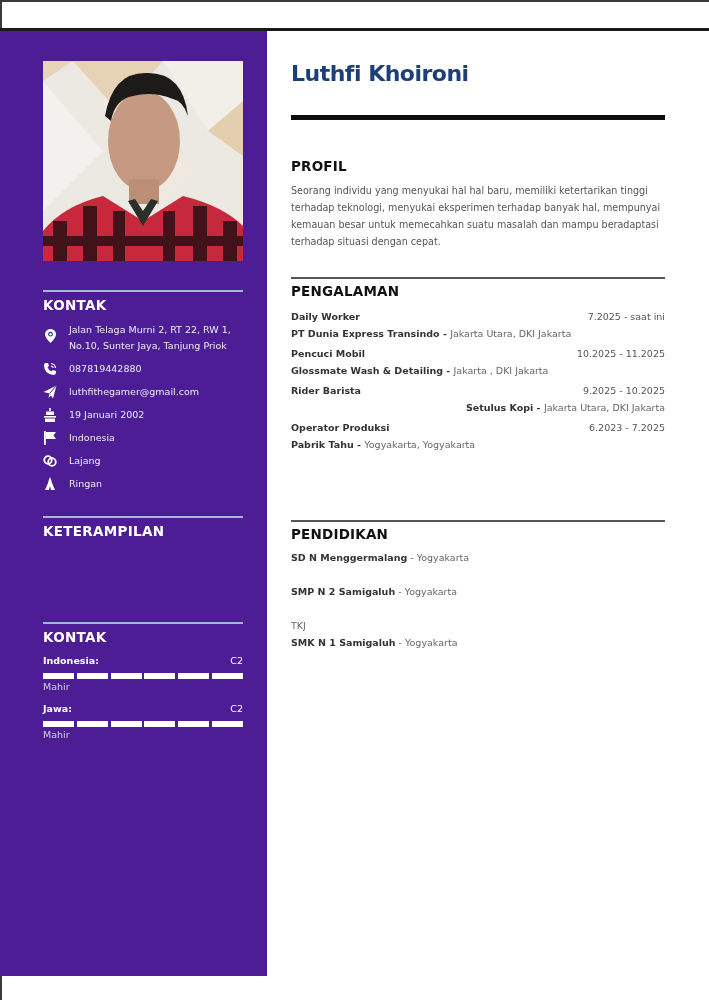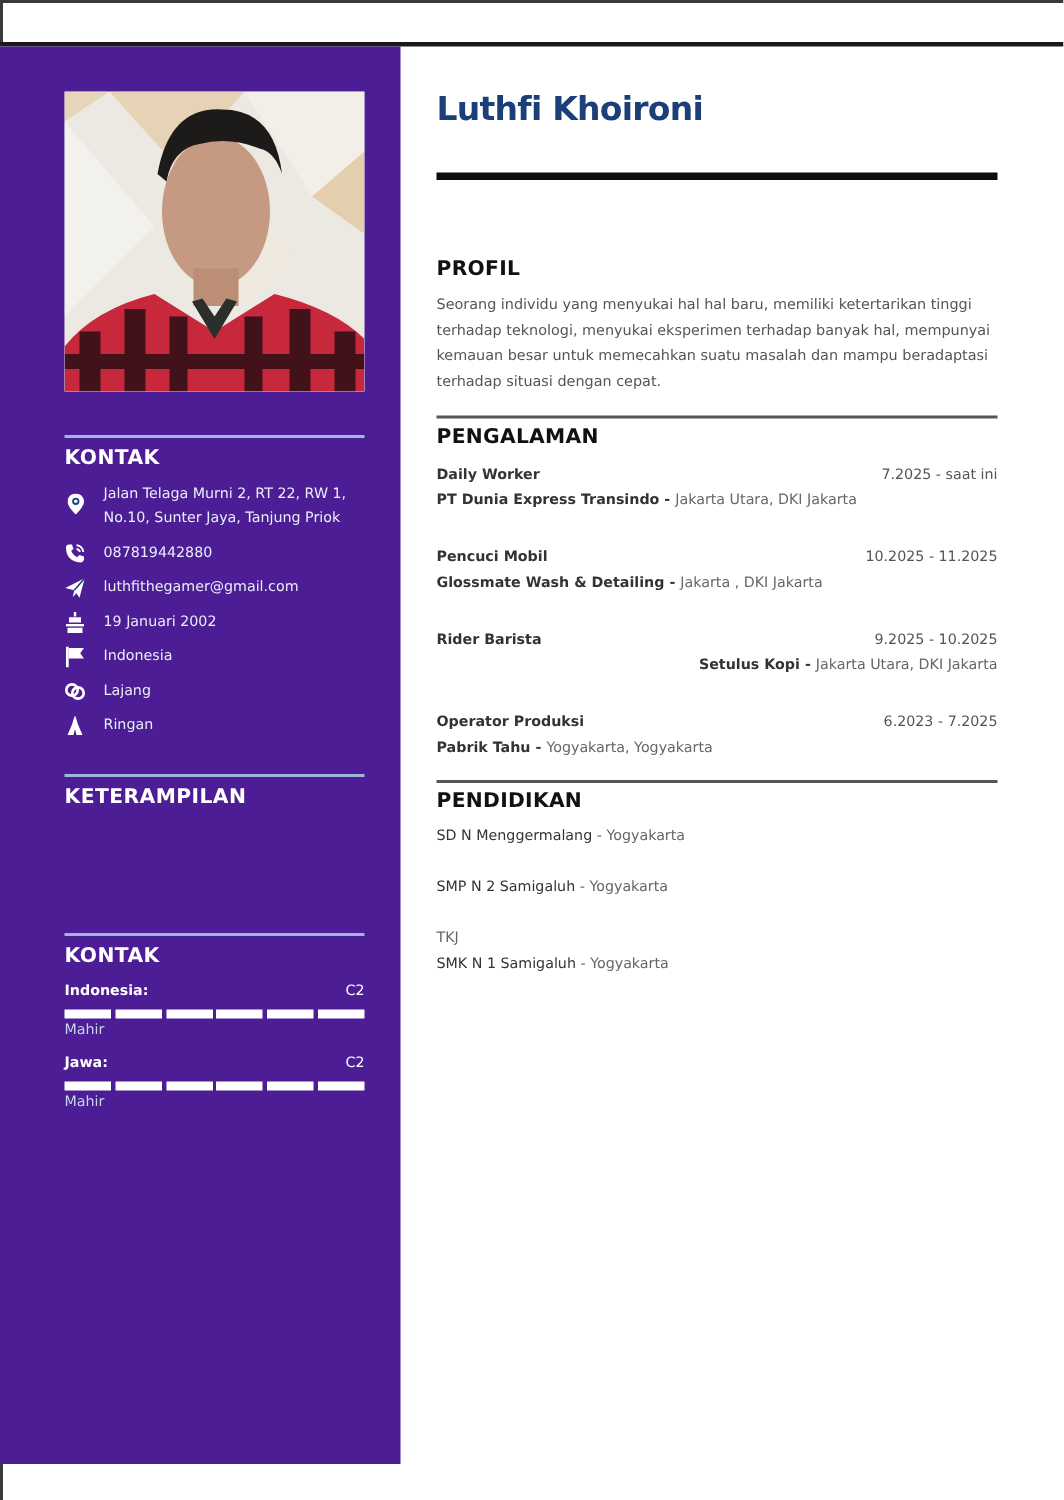--- a/index.html
+++ b/index.html
@@ -48,37 +48,37 @@
   .main { position: absolute; left: 291px; top: 31px; width: 374px; }
   .name {
     position: absolute; left: 0; top: 30px; font-family: "DejaVu Sans", sans-serif;
     font-weight: bold; font-size: 22px; color: #1c3f78; letter-spacing: -0.5px; white-space: nowrap;
   }
   .name-rule { position: absolute; left: 0; top: 84px; width: 374px; height: 5px; background: #0d0d0d; }
 
   .sec-title { font-family: "DejaVu Sans", sans-serif; font-weight: bold; font-size: 13.5px; color: #111; letter-spacing: 0.2px; }
   .sec-rule { width: 374px; height: 1.5px; background: #555; }
 
-  .profil { position: absolute; left: 0; top: 140px; width: 374px; }
+  .profil { position: absolute; left: 0; top: 127px; width: 374px; }
   .profil p { margin-top: 8px; font-size: 9.6px; line-height: 17px; color: #555; }
 
   .exp { position: absolute; left: 0; top: 246px; width: 374px; }
   .exp .sec-title { margin-top: 4px; }
   .job { margin-top: 9px; }
-  .job + .job { margin-top: 21px; }
+  .job + .job { margin-top: 3px; }
   .job-row { display: flex; justify-content: space-between; font-size: 9.5px; line-height: 17px; }
   .job-title { font-weight: bold; color: #333; }
   .job-date { color: #555; }
   .job-company { font-weight: bold; color: #333; }
   .job-loc { color: #666; font-weight: normal; }
 
   .edu { position: absolute; left: 0; top: 489px; width: 374px; }
   .edu .sec-title { margin-top: 4px; }
   .edu-item { font-size: 9.5px; line-height: 17px; }
-  .edu-item .school { font-weight: normal; color: #333; }
+  .edu-item .school { font-weight: bold; color: #333; }
   .edu-item .eloc { color: #666; }
   .edu-note { font-size: 9.5px; color: #666; line-height: 17px; }
 </style>
 </head>
 <body>
 
 <div class="frame-top"></div>
 <div class="frame-left"></div>
 <div class="frame-mid"></div>
 <div class="frame-left-bottom"></div>

